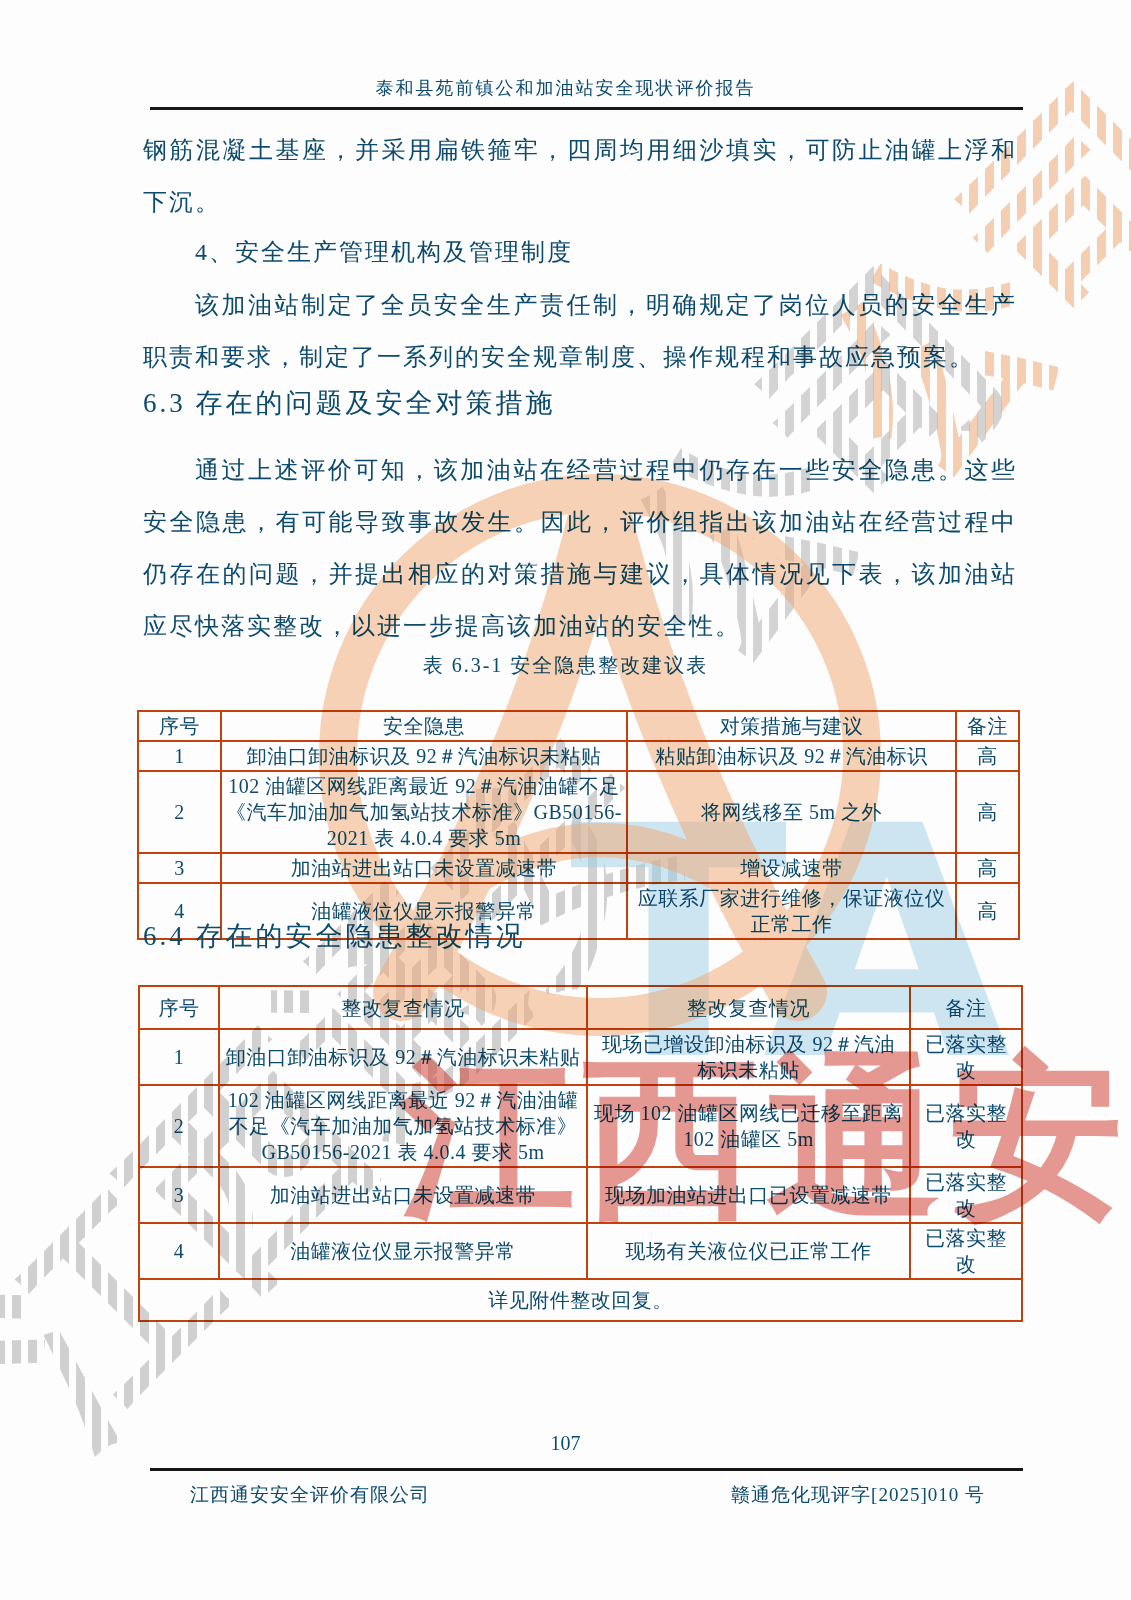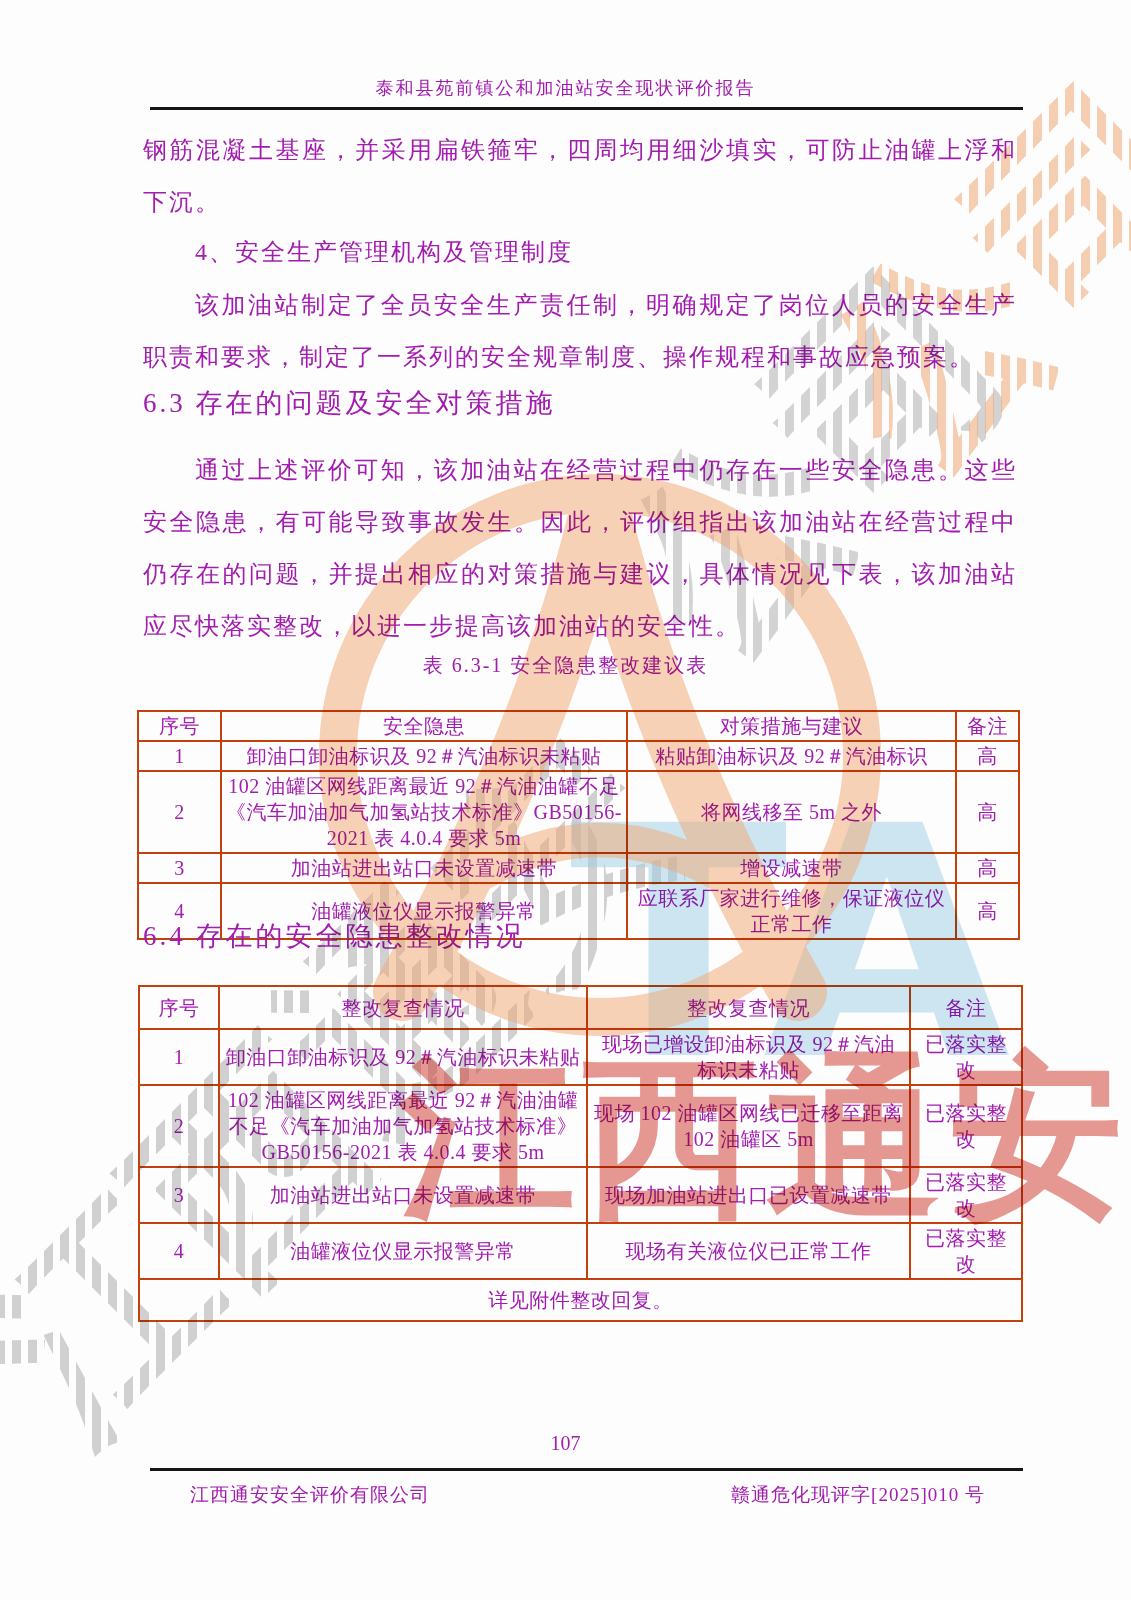--- a/index.html
+++ b/index.html
@@ -1,18 +1,18 @@
 <!DOCTYPE html>
 <html><head>
 <meta charset="utf-8">
 <style>
   html,body{margin:0;padding:0;background:#e8e8e8;}
   .page{
     position:relative;width:1131px;height:1600px;background:#fdfdfd;
-    overflow:hidden;font-family:"Liberation Serif","DejaVu Serif",serif;color:#a21caf;
+    overflow:hidden;font-family:"Liberation Serif","DejaVu Serif",serif;color:#0c4a6e;
     margin:0 auto;
   }
   .abs{position:absolute;}
   .content{position:absolute;inset:0;z-index:1;}
   .wm{position:absolute;inset:0;z-index:2;pointer-events:none;mix-blend-mode:multiply;}
   .header-title{left:0;right:0;top:76px;text-align:center;font-size:18px;letter-spacing:2px;}
   .rule{background:#161616;height:3px;}
   .body-text{font-size:24px;letter-spacing:2px;line-height:52px;text-align:justify;}
   .indent{text-indent:52px;}
   .sec-heading{font-size:27px;font-weight:normal;letter-spacing:3px;font-family:"Liberation Serif","DejaVu Serif",serif;}

